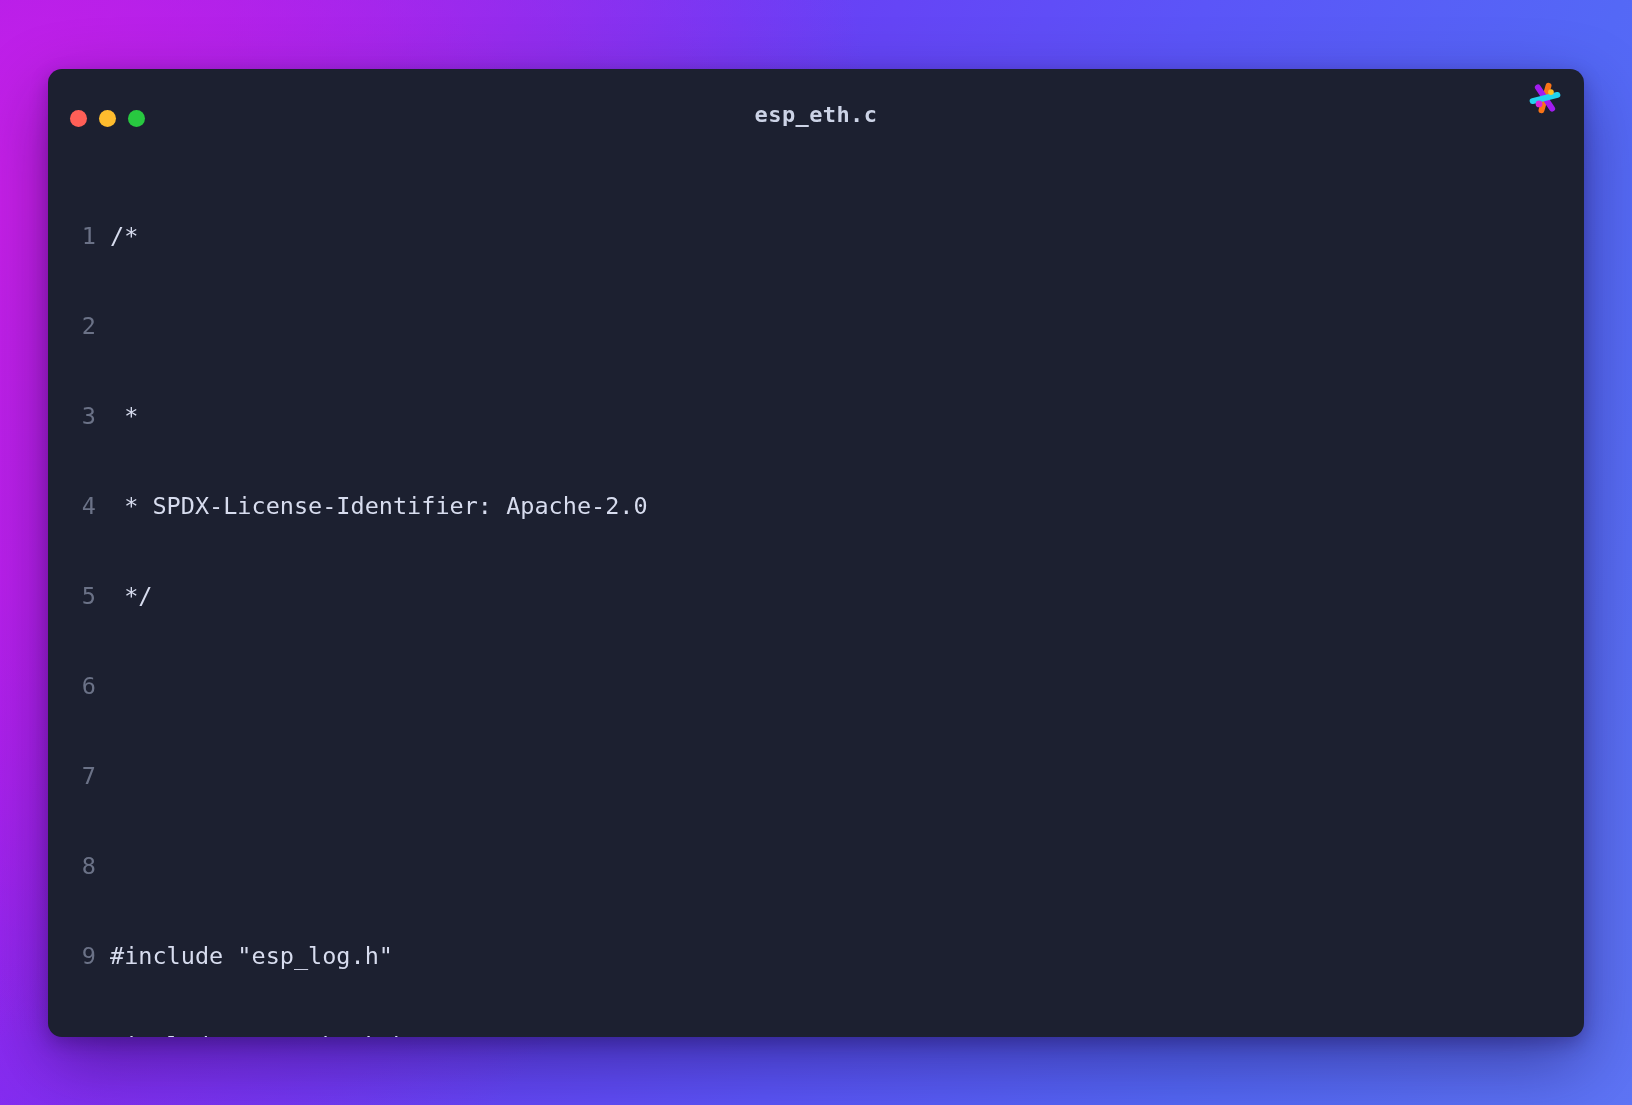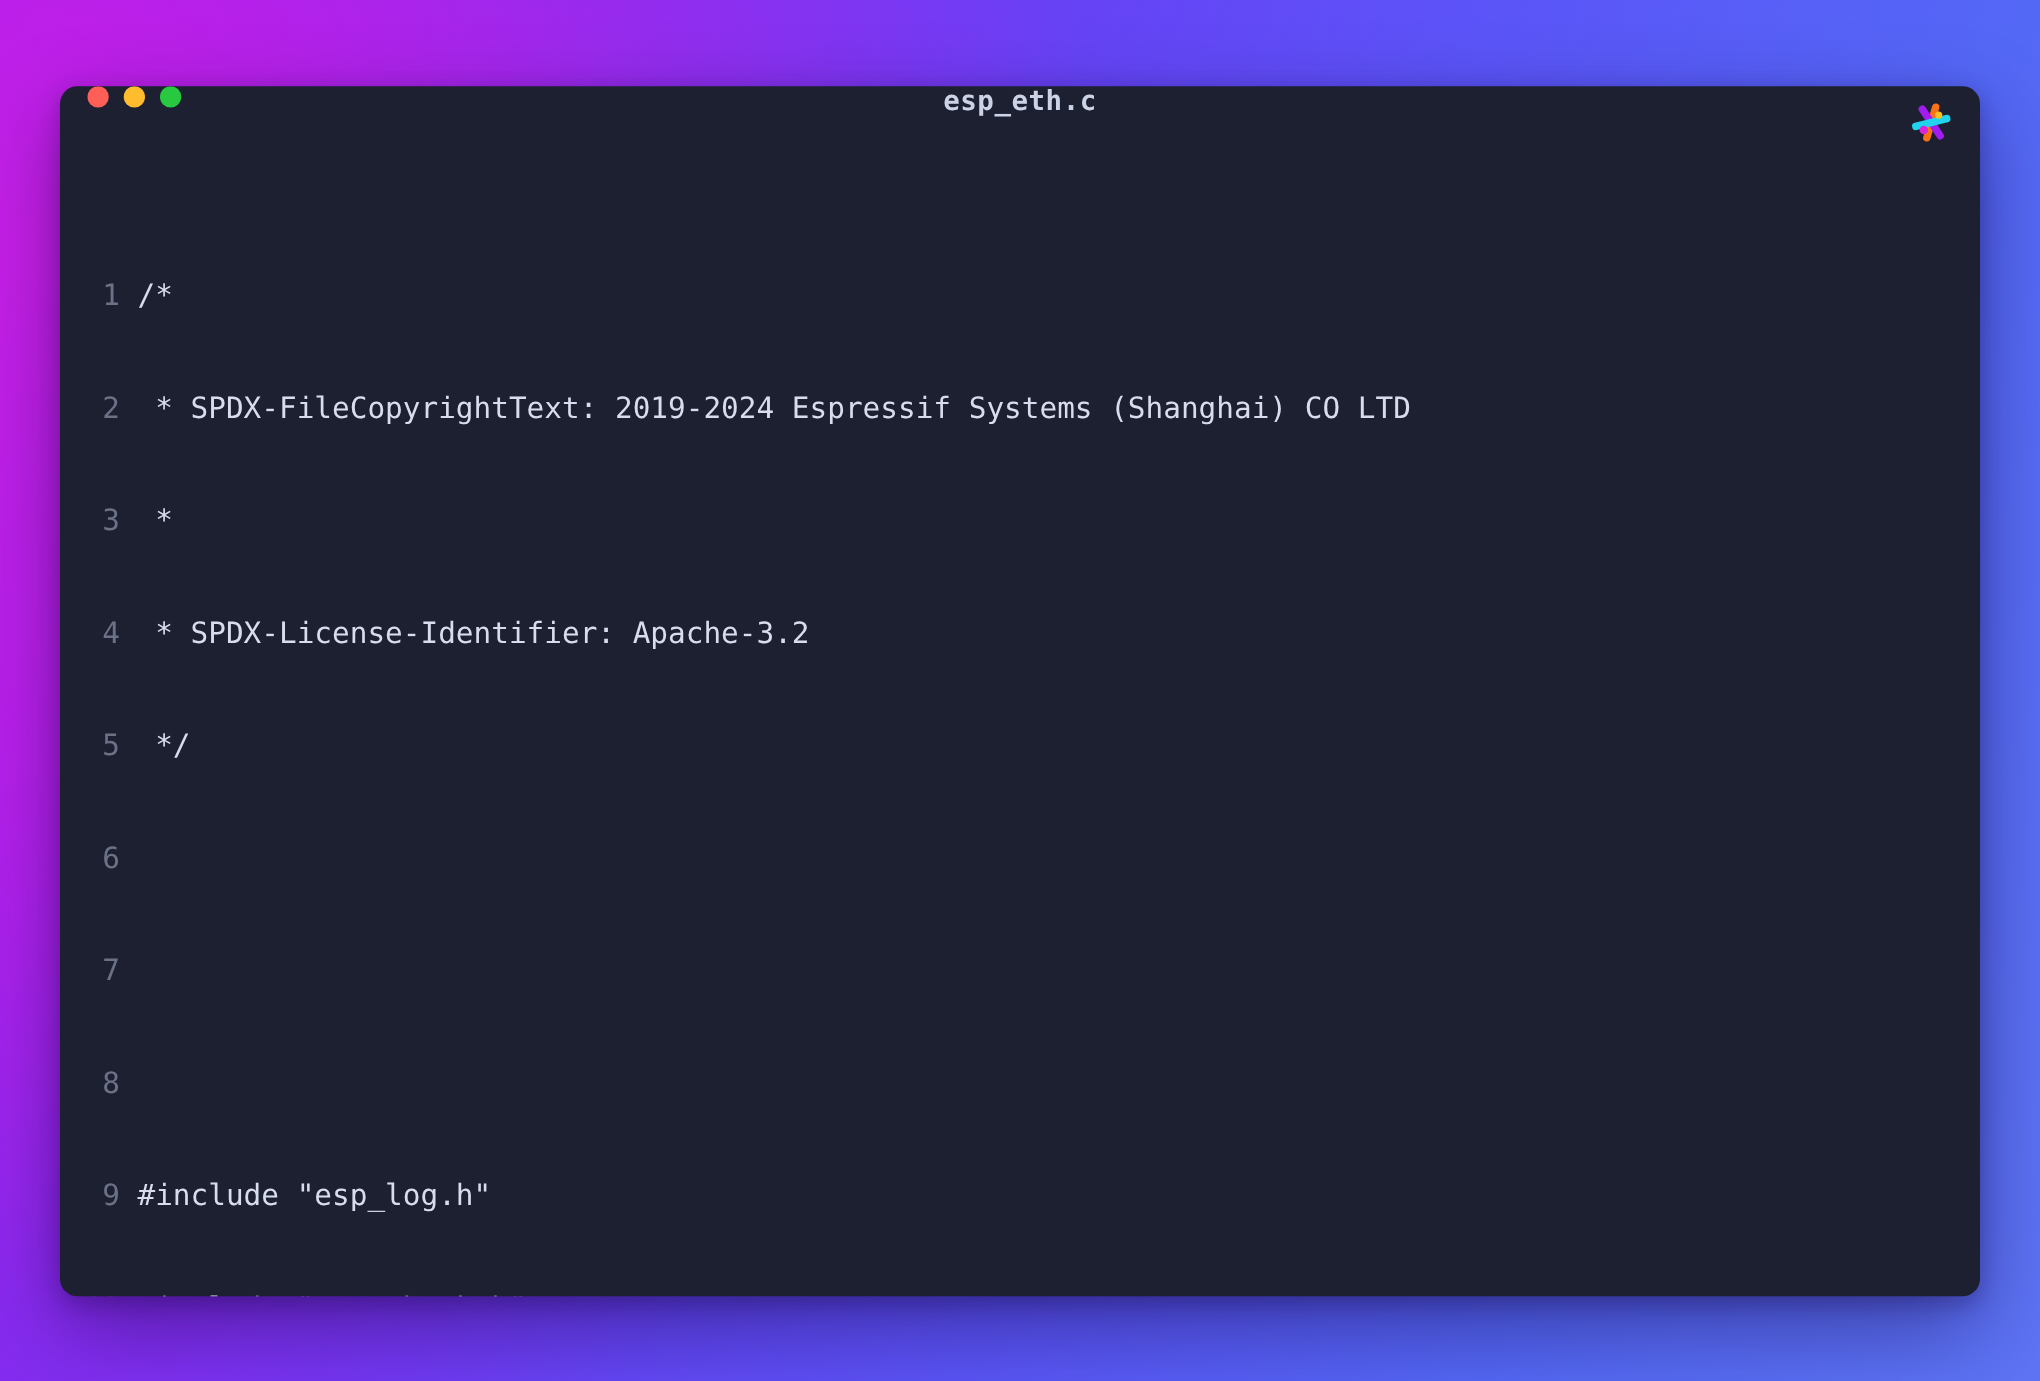--- a/index.html
+++ b/index.html
@@ -25,21 +25,21 @@
     background:#1c2030;
     border-radius:14px;
     box-shadow:0 26px 70px rgba(20,0,60,.42), 0 6px 18px rgba(20,0,60,.28);
     overflow:hidden;
   }
 
   .titlebar {
     position:relative;
     height:58px;
     display:flex;
-    align-items:flex-start;
+    align-items:flex-end;
     padding:0 22px;
   }
   .traffic {
     display:flex;
     gap:12px;
     align-items:center;
   }
   .dot { width:17px; height:17px; border-radius:50%; display:block; }
   .dot.red    { background:#ff5f57; }
   .dot.yellow { background:#febc2e; }
@@ -113,29 +113,28 @@
   </div>
 
   <div class="code">
 
     <div class="row">
       <span class="ln">1</span>
       <span class="src">/*</span>
     </div>
     <div class="row">
       <span class="ln">2</span>
-      <span class="src"> * SPDX-FileCopyrightText: 2019-2024 Espressif Systems (Shanghai) CO LTD</span>
     </div>
     <div class="row">
       <span class="ln">3</span>
       <span class="src"> *</span>
     </div>
     <div class="row">
       <span class="ln">4</span>
-      <span class="src"> * SPDX-License-Identifier: Apache-3.2</span>
+      <span class="src"> * SPDX-License-Identifier: Apache-2.0</span>
     </div>
     <div class="row">
       <span class="ln">5</span>
       <span class="src"> */</span>
     </div>
     <div class="row">
       <span class="ln">6</span>
       <span class="src"></span>
     </div>
     <div class="row">

